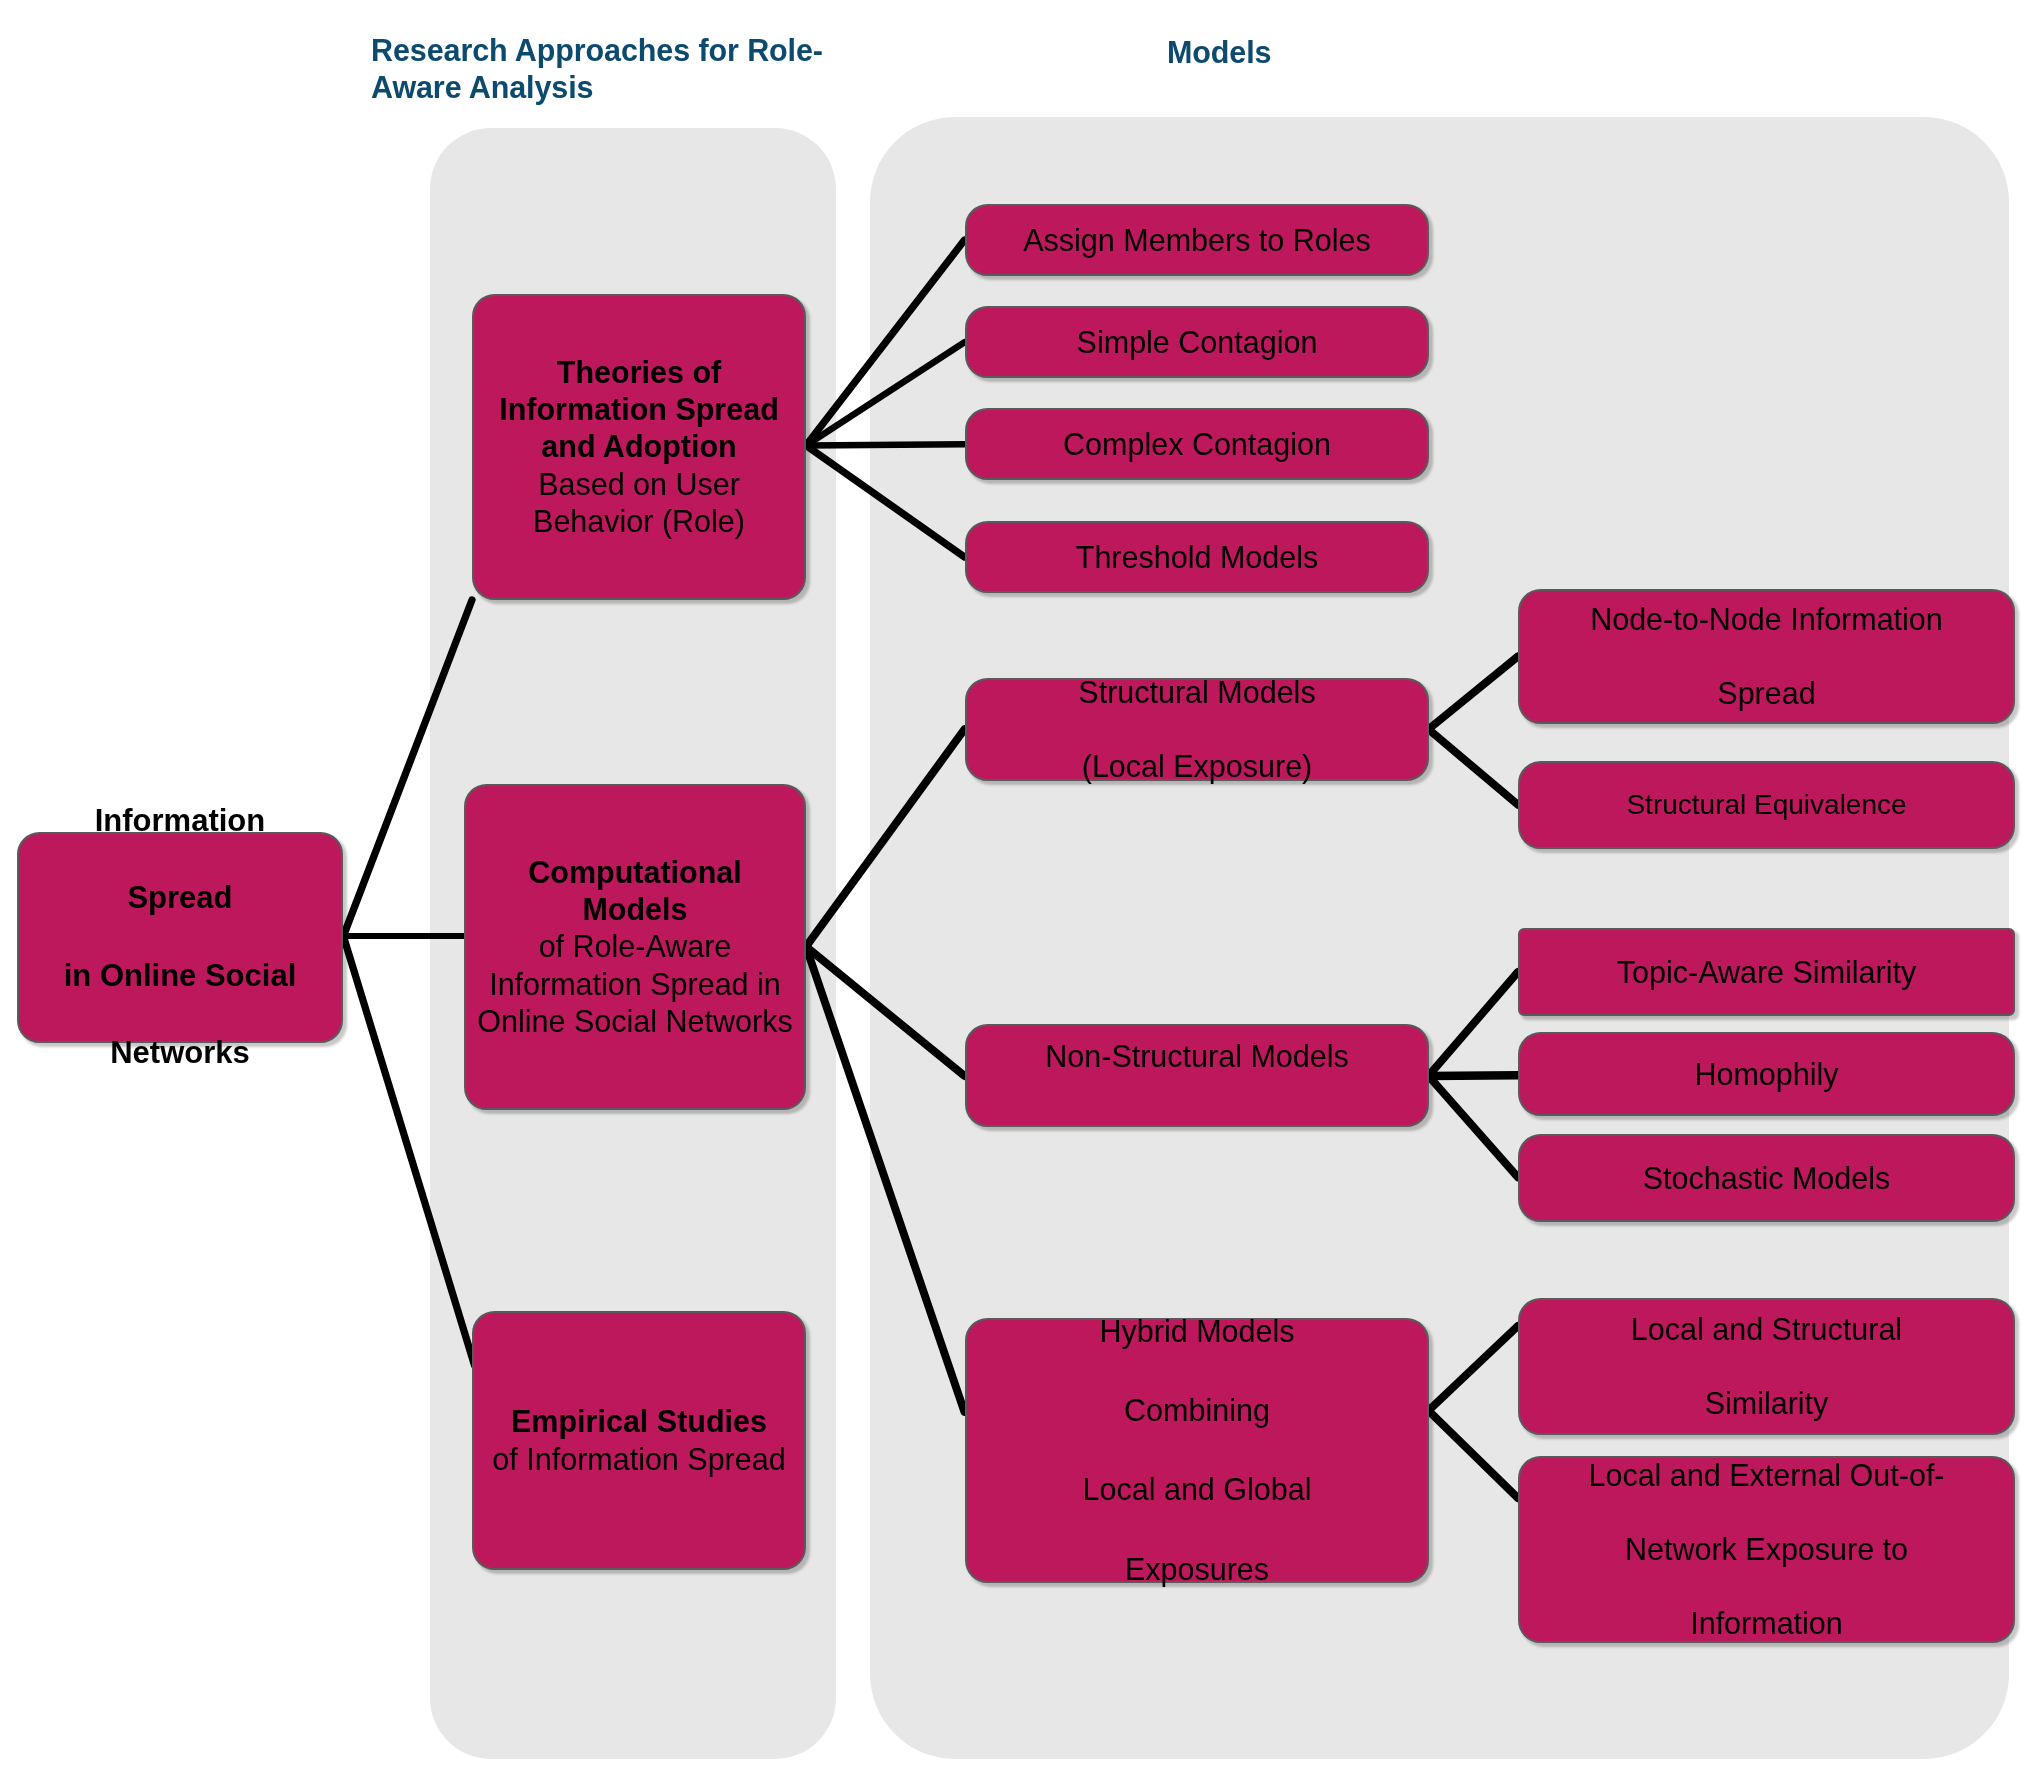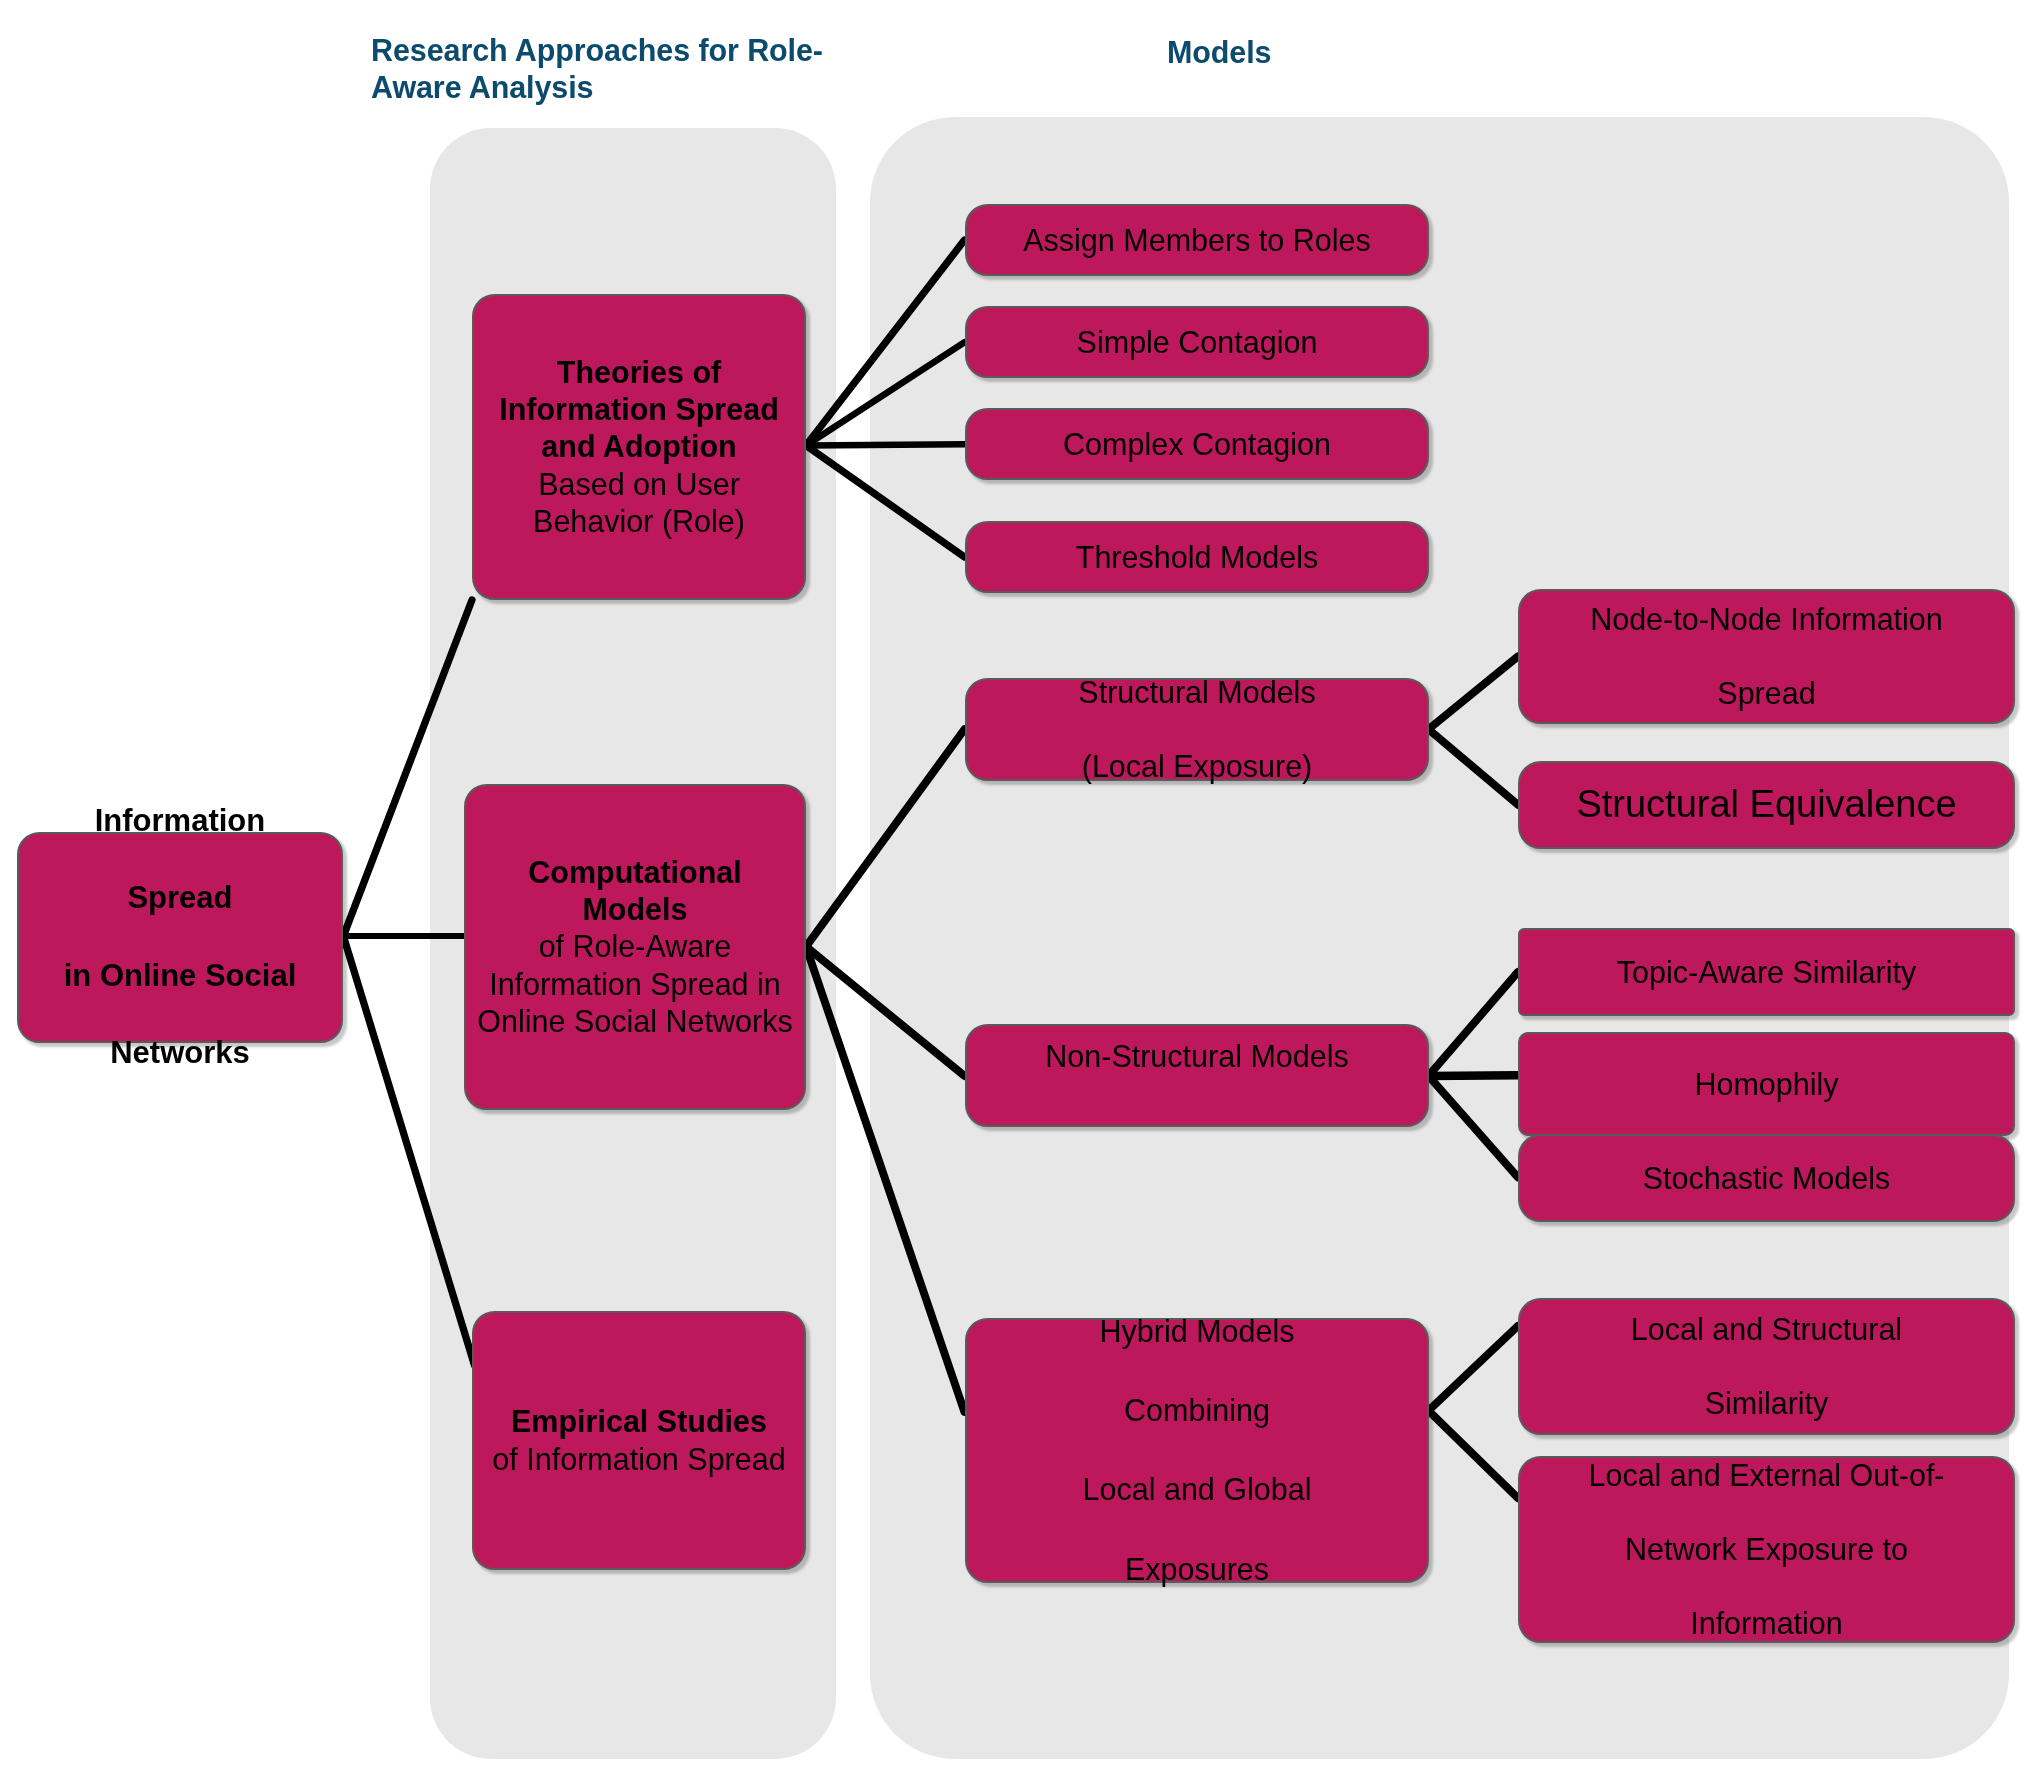--- a/index.html
+++ b/index.html
@@ -90,26 +90,26 @@
 
   
   #n-assign { left: 965px; top: 204px; width: 464px; height: 72px; font-size: 30.5px; }
   #n-simple { left: 965px; top: 306px; width: 464px; height: 72px; font-size: 30.5px; }
   #n-complex { left: 965px; top: 408px; width: 464px; height: 72px; font-size: 30.5px; }
   #n-threshold { left: 965px; top: 521px; width: 464px; height: 72px; font-size: 30.5px; }
 
   
   #n-structural { left: 965px; top: 678px; width: 464px; height: 103px; font-size: 30.5px; line-height: 1.22; }
   #n-node2node { left: 1518px; top: 589px; width: 497px; height: 135px; font-size: 30.5px; line-height: 1.22; }
-  #n-structeq { left: 1518px; top: 761px; width: 497px; height: 88px; font-size: 38px; }
+  #n-structeq { left: 1518px; top: 761px; width: 497px; height: 88px; font-size: 28px; }
 
   
   #n-nonstructural { left: 965px; top: 1024px; width: 464px; height: 103px; font-size: 30.5px; line-height: 1.22; }
   #n-topic { left: 1518px; top: 928px; width: 497px; height: 88px; font-size: 30.5px; border-radius: 6px; }
-  #n-homophily { left: 1518px; top: 1032px; width: 497px; height: 104px; font-size: 30.5px; border-radius: 10px; }
+  #n-homophily { left: 1518px; top: 1032px; width: 497px; height: 84px; font-size: 30.5px; }
   #n-stochastic { left: 1518px; top: 1134px; width: 497px; height: 88px; font-size: 30.5px; }
 
   
   #n-hybrid { left: 965px; top: 1318px; width: 464px; height: 265px; font-size: 30.5px; line-height: 1.3; }
   #n-localstruct { left: 1518px; top: 1298px; width: 497px; height: 137px; font-size: 30.5px; line-height: 1.22; }
   #n-localext { left: 1518px; top: 1456px; width: 497px; height: 187px; font-size: 30.5px; line-height: 1.22; }
 </style>
 </head>
 <body>
 

